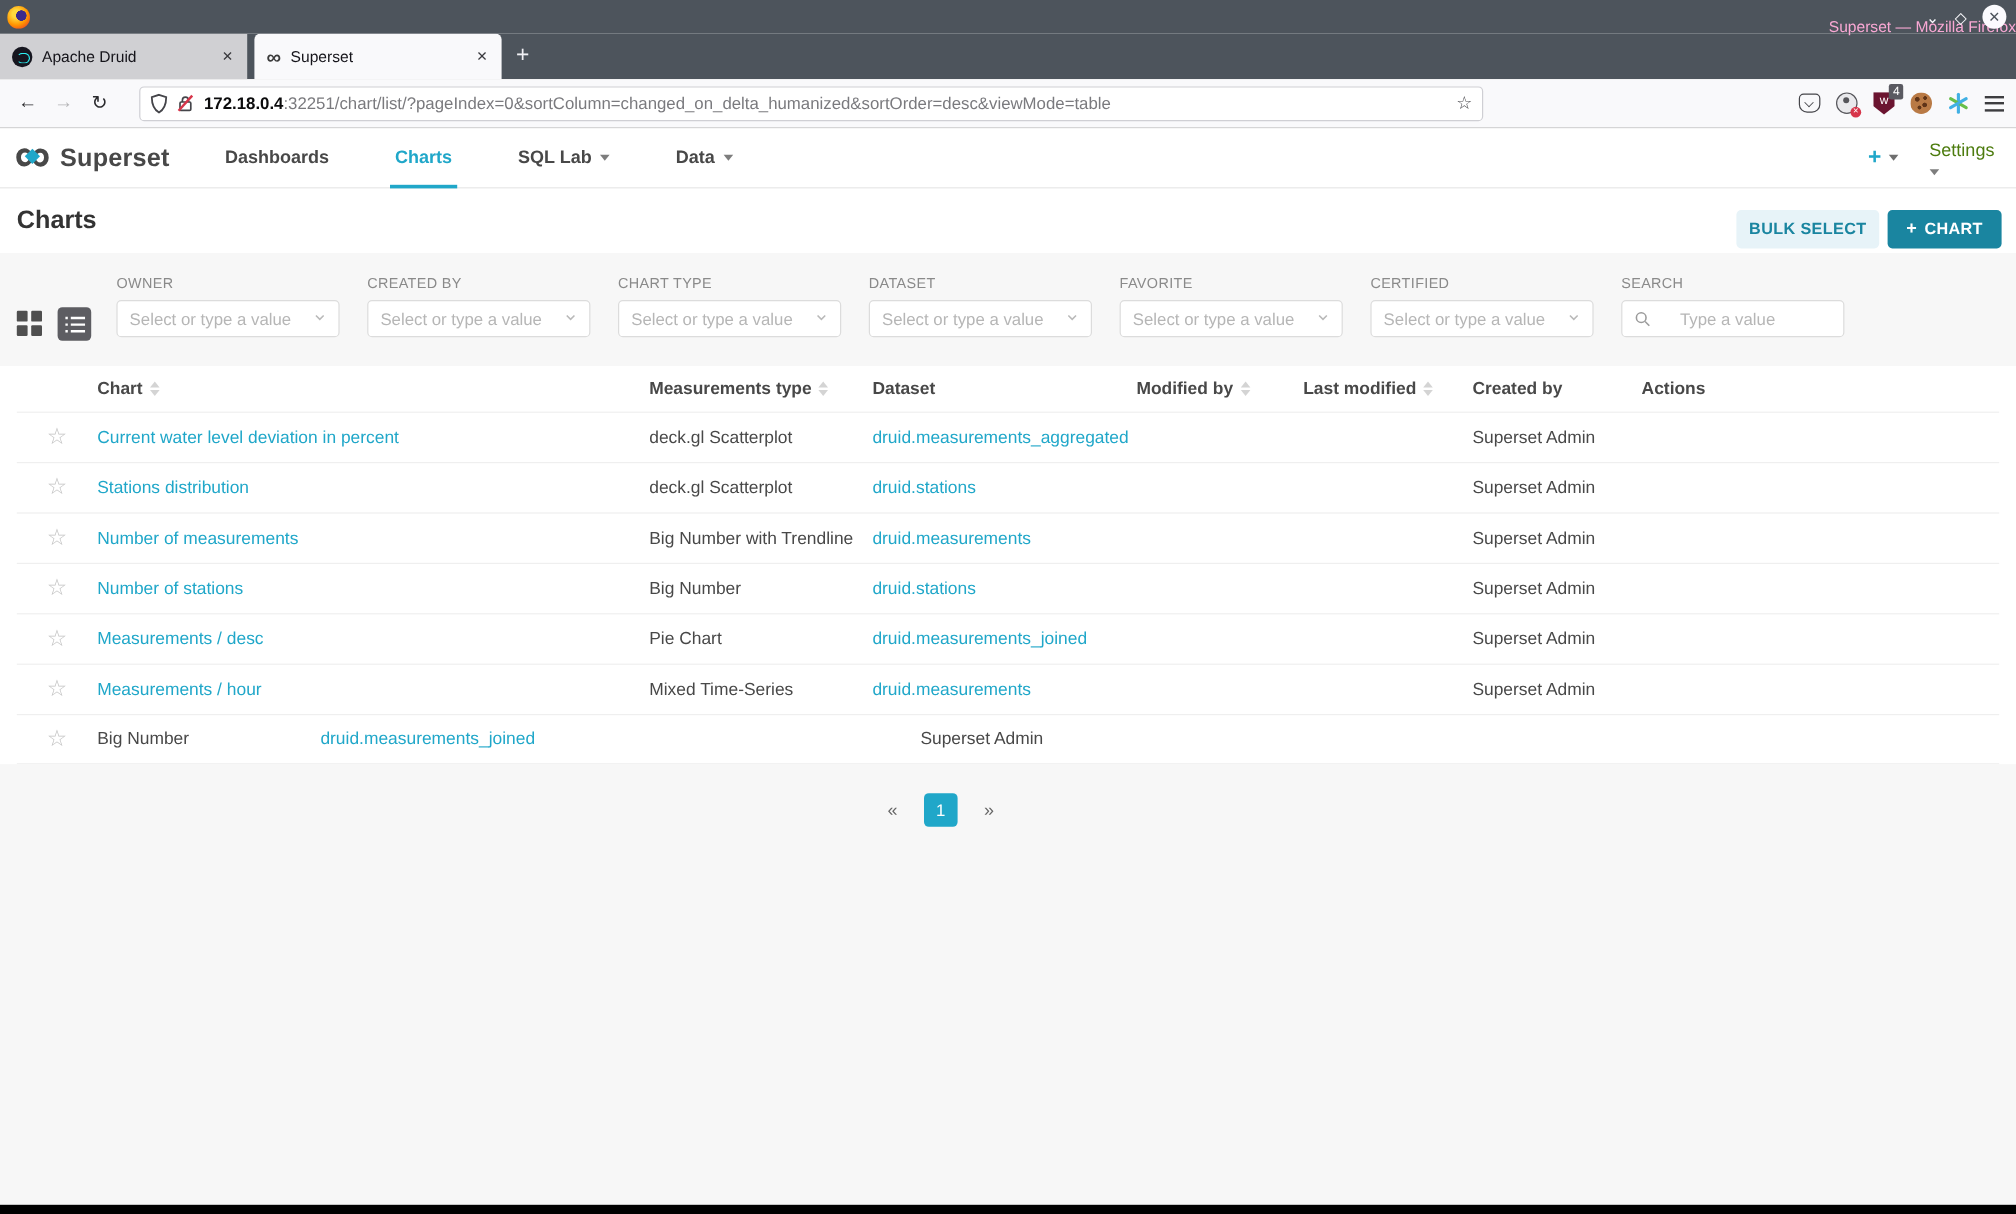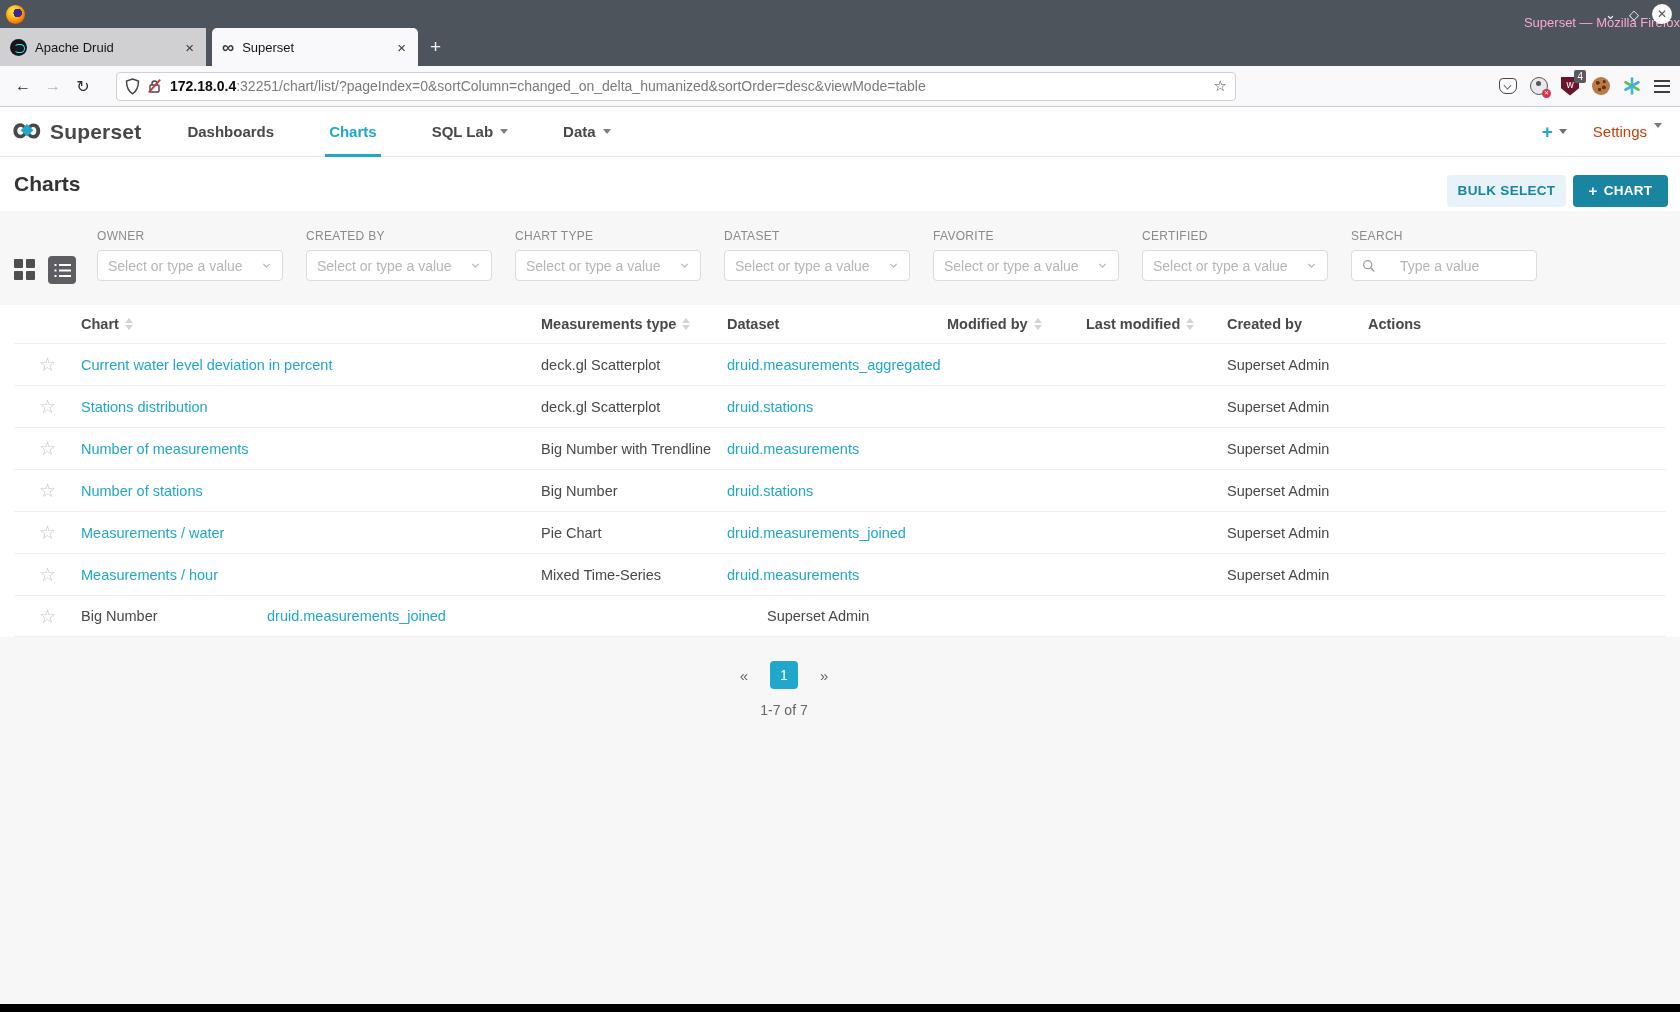--- a/index.html
+++ b/index.html
@@ -72,21 +72,21 @@
   .brand-name { font-size:21px; font-weight:bold; color:#484848; margin-left:8px; letter-spacing:.2px; }
   .nav-items { display:flex; align-items:flex-end; margin-left:28px; gap:19px; height:100%;font-weight:bold; }
   .nav-item { padding:0 18px; font-size:15px; color:#484848; height:100%; display:flex; align-items:center; gap:7px; }
   .nav-item.active { color:#20a7c9; position:relative; }
   .nav-item.active::after { content:""; position:absolute; left:14px; right:14px; bottom:-1px; height:3px; background:#20a7c9; }
   .caret { width:0; height:0; border-left:4px solid transparent; border-right:4px solid transparent;
     border-top:5px solid #7d7d7d; display:inline-block; }
   .nav-right { margin-left:auto; display:flex; align-items:center; gap:26px; margin-right:18px; }
   .plus-menu { color:#20a7c9; font-size:19px; font-weight:bold; display:flex; align-items:center; gap:6px; }
   .plus-menu .caret { border-top-color:#6e6e6e; }
-  .settings-menu { font-size:15px; color:#c2410c; display:flex; align-items:flex-start; gap:7px; }
+  .settings-menu { font-size:15px; color:#4d7c0f; display:flex; align-items:flex-start; gap:7px;flex-direction:column; }
 
   .page-header { height:54px; background:#fff; display:flex; align-items:center; }
   .page-title { font-size:21px; font-weight:bold; color:#333; margin-left:14px; }
   .header-actions { margin-left:auto; margin-right:12px; display:flex; gap:7px; }
   .btn { height:32px; border-radius:4px; font-size:13.5px; font-weight:bold; display:flex; align-items:center;
     justify-content:center; letter-spacing:.3px; cursor:pointer; border:none;margin-top:13px; }
   .btn-bulk { width:119px; background:#e7f3f8; color:#1a85a0; }
   .btn-chart { width:95px; background:#1a85a0; color:#fff; gap:6px; }
   .btn-chart .plus { font-size:15px; font-weight:bold; }
 
@@ -401,21 +401,21 @@
         <div class="cell c-chart"><a class="lnk">Number of stations</a></div>
         <div class="cell c-viz">Big Number</div>
         <div class="cell c-dataset"><a class="lnk">druid.stations</a></div>
         <div class="cell c-modby"></div>
         <div class="cell c-lastmod"></div>
         <div class="cell c-createdby">Superset Admin</div>
         <div class="cell c-actions"></div>
       </div>
       <div class="trow">
         <div class="cell c-star"><span class="star">☆</span></div>
-        <div class="cell c-chart"><a class="lnk">Measurements / water</a></div>
+        <div class="cell c-chart"><a class="lnk">Measurements / desc</a></div>
         <div class="cell c-viz">Pie Chart</div>
         <div class="cell c-dataset"><a class="lnk">druid.measurements_joined</a></div>
         <div class="cell c-modby"></div>
         <div class="cell c-lastmod"></div>
         <div class="cell c-createdby">Superset Admin</div>
         <div class="cell c-actions"></div>
       </div>
       <div class="trow">
         <div class="cell c-star"><span class="star">☆</span></div>
         <div class="cell c-chart"><a class="lnk">Measurements / hour</a></div>
@@ -437,16 +437,15 @@
       </div>
     </div>
 </div>
 
 <div class="footer">
   <div class="pagination">
     <span class="pg-arrow">«</span>
     <span class="pg-page">1</span>
     <span class="pg-arrow">»</span>
   </div>
-  <div class="pg-summary">1-7 of 7</div>
 </div>
 
 <div class="bottom-strip"></div>
 
 </body></html>

